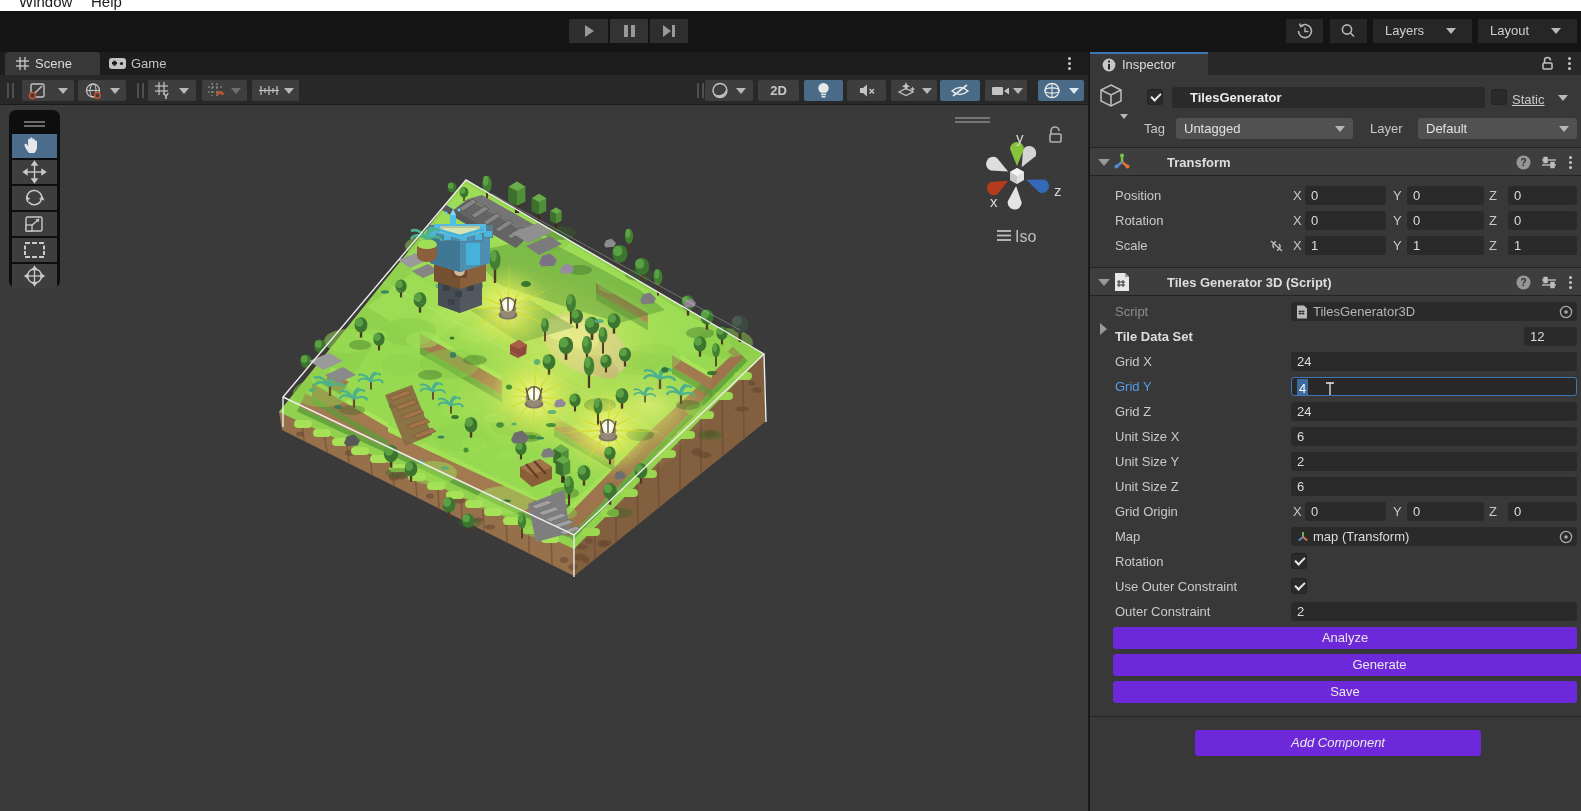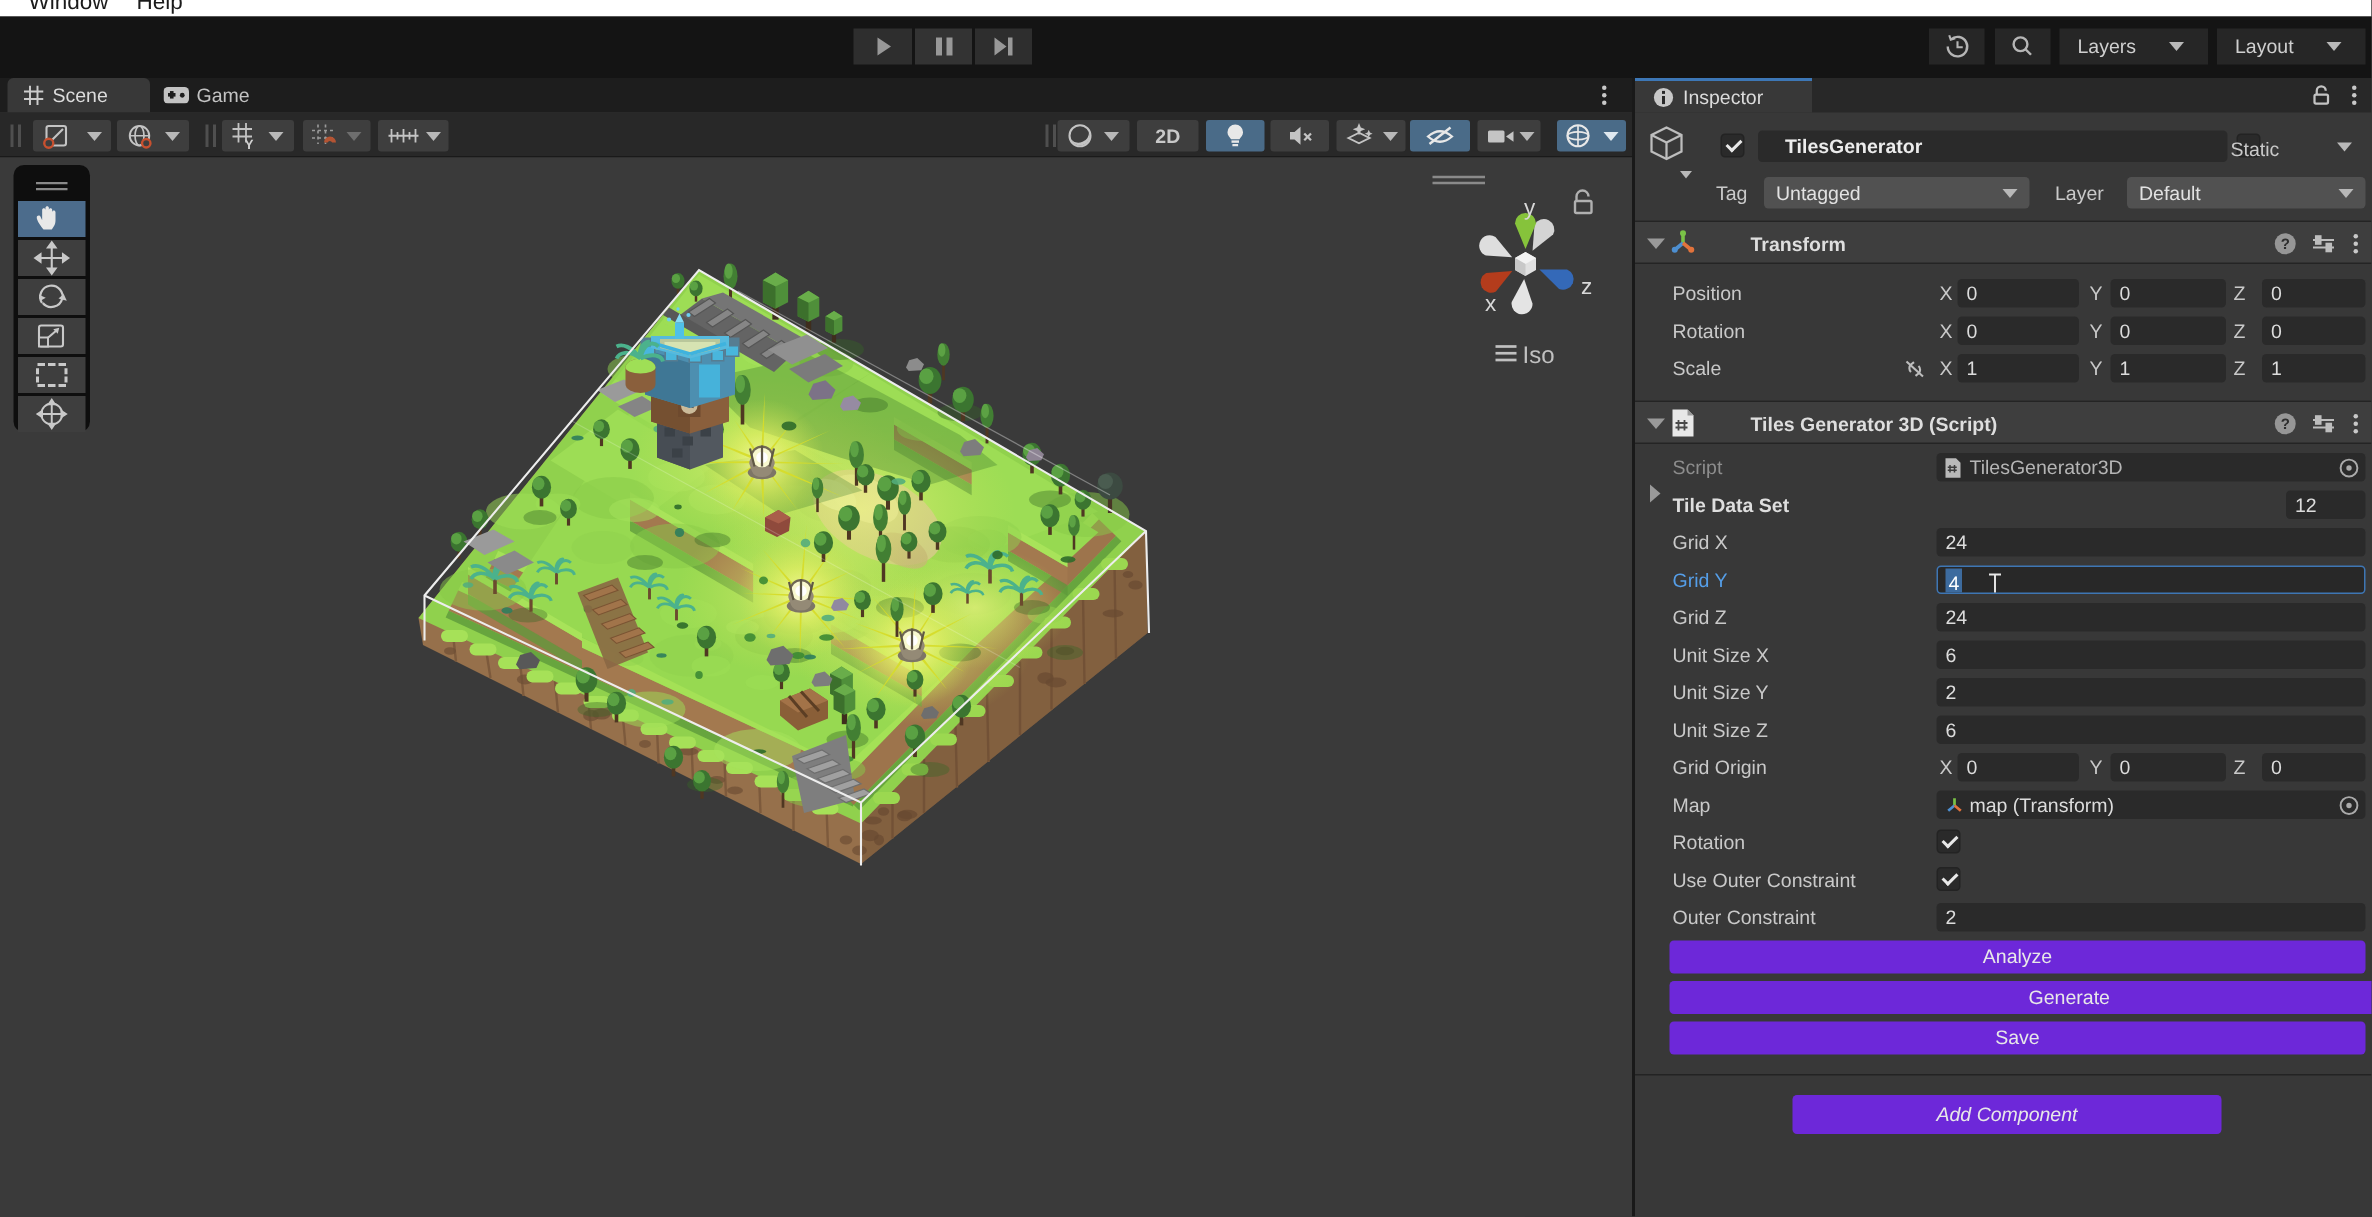--- a/index.html
+++ b/index.html
@@ -1070,21 +1070,21 @@
     <svg class="abs" style="left:8px;top:29px;" width="34" height="40" viewBox="0 0 34 40">
       <g stroke="#bdbdbd" stroke-width="1.5" fill="none">
         <path d="M13 4 l10 5 v11 l-10 5 -10 -5 v-11 z"></path>
           <path d="M3 9 l10 5 10 -5 M13 14 v11"></path>
       </g>
       <polygon points="22,33 30,33 26,38" fill="#b8b8b8"></polygon>
     </svg>
     <div class="chk on" style="left:57px;top:37px;"></div>
     <div class="field" style="left:82px;top:35px;width:313px;height:21px;line-height:21px;font-weight:bold;color:#ececec;padding-left:18px;">TilesGenerator</div>
     <div class="chk" style="left:401px;top:37px;"></div>
-    <div class="lbl" style="left:397px;top:40px;">Static</div>
+    <div class="lbl" style="left:422px;top:40px;text-decoration:underline;">Static</div>
     <div class="darr" style="left:468px;top:43px;"></div>
     <div class="lbl" style="left:54px;top:69px;">Tag</div>
     <div class="drop" style="left:86px;top:66px;width:177px;">Untagged<span class="darr" style="left:159px;top:8px;"></span></div>
     <div class="lbl" style="left:280px;top:69px;">Layer</div>
     <div class="drop" style="left:328px;top:66px;width:159px;">Default<span class="darr" style="left:141px;top:8px;"></span></div>
 
     <div class="comp-header" style="top:95px;">
       <div class="fold open" style="left:8px;top:11px;"></div>
       <svg width="20" height="20" viewBox="0 0 20 20" style="position:absolute;left:22px;top:4px;">
         <g stroke-width="2.4" fill="none">

